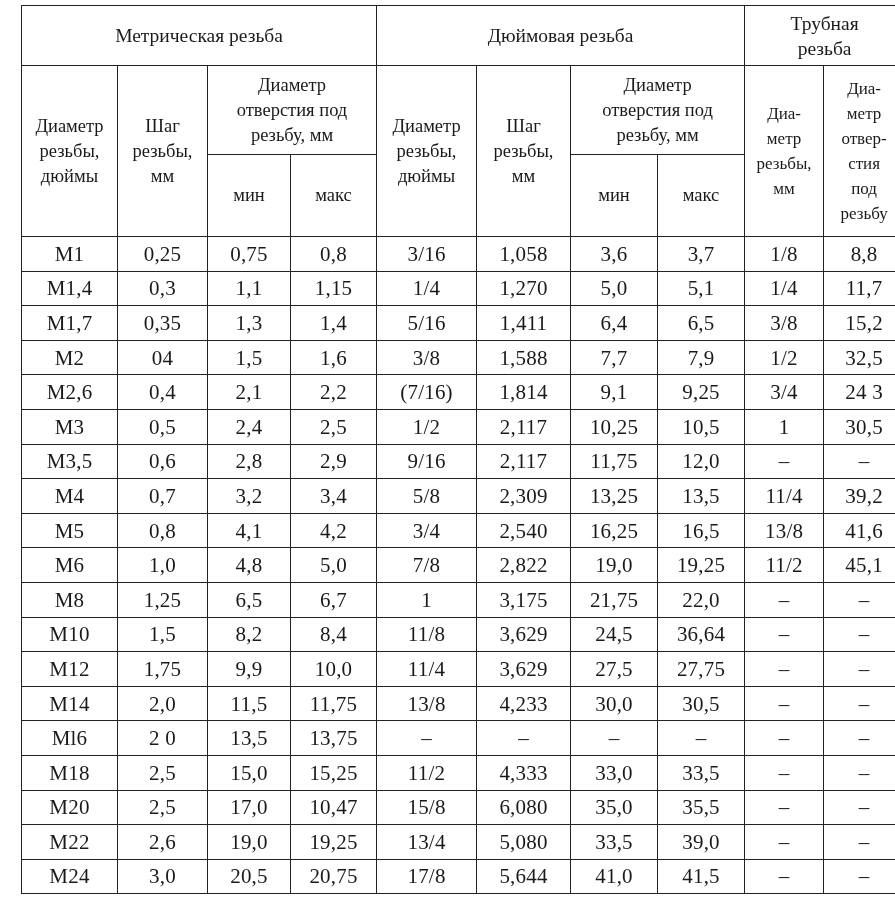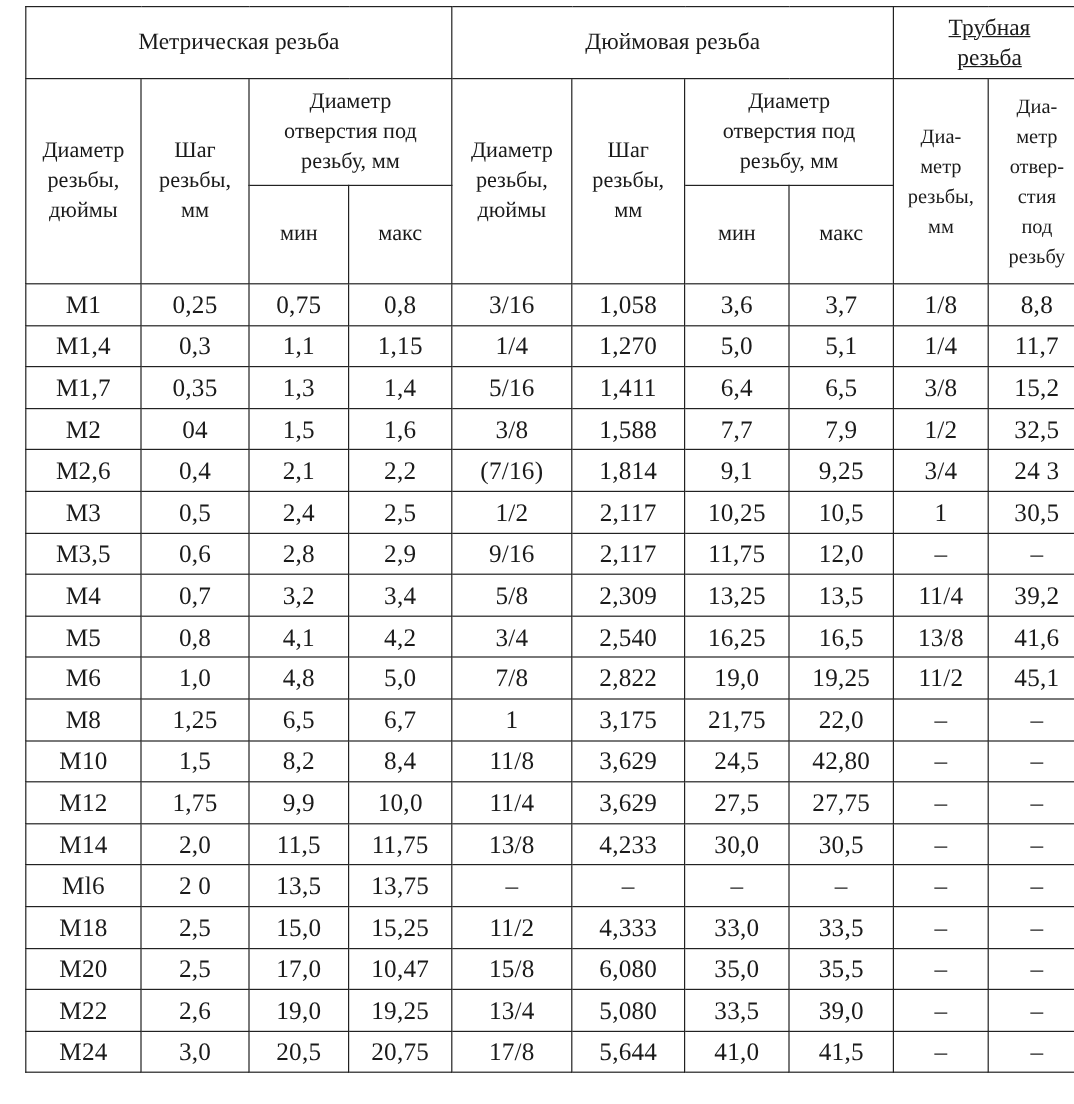--- a/index.html
+++ b/index.html
@@ -69,21 +69,21 @@
     <col style="width:94px">
     <col style="width:87px">
     <col style="width:87px">
     <col style="width:79px">
     <col style="width:81px">
   </colgroup>
   <thead>
     <tr>
       <th class="h-group" colspan="4">Метрическая резьба</th>
       <th class="h-group" colspan="4">Дюймовая резьба</th>
-      <th class="h-group" colspan="2"><span style="display:inline-block;width:70px;text-decoration:underline;">Трубная резьба</span></th>
+      <th class="h-group" colspan="2"><span style="display:inline-block;width:70px;">Трубная резьба</span></th>
     </tr>
     <tr>
       <th class="h-sub" rowspan="2"><span style="display:inline-block;width:92px;">Диаметр резьбы, дюймы</span></th>
       <th class="h-sub" rowspan="2"><span style="display:inline-block;width:80px;">Шаг резьбы, мм</span></th>
       <th class="h-sub tall-top" colspan="2"><span style="display:inline-block;width:150px;">Диаметр отверстия под резьбу, мм</span></th>
       <th class="h-sub" rowspan="2"><span style="display:inline-block;width:92px;">Диаметр резьбы, дюймы</span></th>
       <th class="h-sub" rowspan="2"><span style="display:inline-block;width:80px;">Шаг резьбы, мм</span></th>
       <th class="h-sub tall-top" colspan="2"><span style="display:inline-block;width:150px;">Диаметр отверстия под резьбу, мм</span></th>
       <th class="h-pipe" rowspan="2"><span style="display:inline-block;width:60px;">Диа- метр резьбы, мм</span></th>
       <th class="h-pipe" rowspan="2"><span style="display:inline-block;width:60px;">Диа- метр отвер- стия под резьбу</span></th>
@@ -229,21 +229,21 @@
         <td class="cell">–</td>
       </tr>
       <tr>
         <td class="cell">M10</td>
         <td class="cell">1,5</td>
         <td class="cell">8,2</td>
         <td class="cell">8,4</td>
         <td class="cell">11/8</td>
         <td class="cell">3,629</td>
         <td class="cell">24,5</td>
-        <td class="cell">42,80</td>
+        <td class="cell">36,64</td>
         <td class="cell">–</td>
         <td class="cell">–</td>
       </tr>
       <tr>
         <td class="cell">M12</td>
         <td class="cell">1,75</td>
         <td class="cell">9,9</td>
         <td class="cell">10,0</td>
         <td class="cell">11/4</td>
         <td class="cell">3,629</td>

